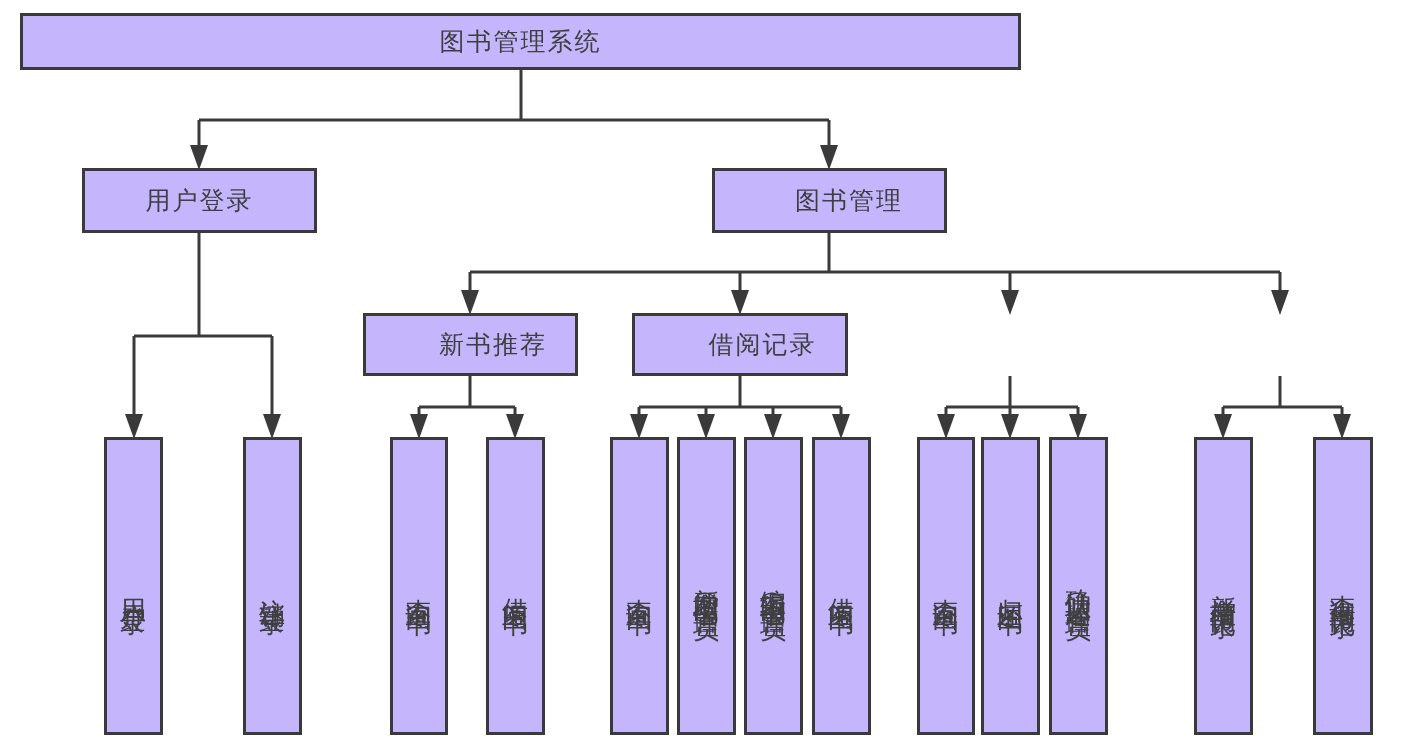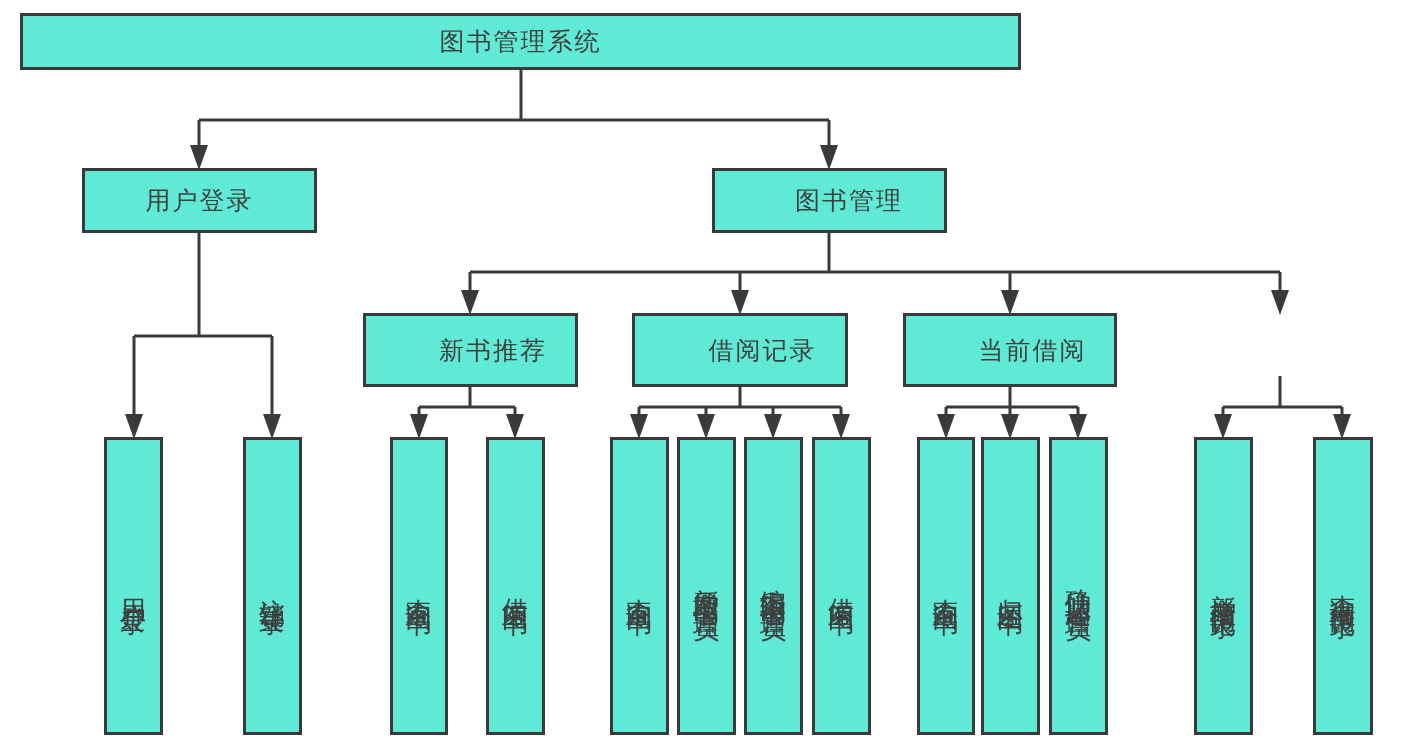--- a/index.html
+++ b/index.html
@@ -14,34 +14,34 @@
   }
   #connectors {
     position: absolute;
     left: 0; top: 0;
     width: 1405px; height: 747px;
     pointer-events: none;
   }
   .box {
     position: absolute;
     box-sizing: border-box;
-    background: #5eead4;
+    background: #c4b5fd;
     border: 3px solid #3a3a3a;
     display: flex;
     align-items: center;
     justify-content: center;
     color: #3f3f3f;
   }
   .hbox {
     font-size: 25px;
     letter-spacing: 2px;
     white-space: nowrap;
   }
   .l2 { top: 168px; height: 65px; }
-  .l3 { top: 313px; height: 74px; padding-left: 45px; }
+  .l3 { top: 313px; height: 63px; padding-left: 45px; }
   .vbox {
     top: 437px;
     height: 298px;
     writing-mode: vertical-rl;
     text-orientation: mixed;
     font-size: 26px;
     line-height: 1.0;
     letter-spacing: 4px;
   }
   #watermark {
@@ -98,21 +98,20 @@
     <polygon class="arrowhead" points="1333,414 1351,414 1342,439"></polygon>
   </svg>
 
   <div class="box hbox" style="left:20px; top:13px; width:1001px; height:57px;">图书管理系统</div>
 
   <div class="box hbox l2" style="left:82px; width:235px;">用户登录</div>
   <div class="box hbox l2" style="left:712px; width:235px;padding-left:39px;">图书管理</div>
 
   <div class="box hbox l3" style="left:363px; width:215px;">新书推荐</div>
   <div class="box hbox l3" style="left:632px; width:216px;">借阅记录</div>
-  <div class="box hbox l3" style="left:903px; width:214px;">当前借阅</div>
 
   <div class="box vbox" style="left:104px; width:59px;">用户登录</div>
   <div class="box vbox" style="left:243px; width:59px;">注销登录</div>
 
   <div class="box vbox" style="left:390px; width:58px;">查询图书</div>
   <div class="box vbox" style="left:486px; width:59px;">借阅图书</div>
 
   <div class="box vbox" style="left:610px; width:59px;">查询图书</div>
   <div class="box vbox" style="left:677px; width:59px;">新增图书（管理员）</div>
   <div class="box vbox" style="left:744px; width:59px;">编辑图书（管理员）</div>

